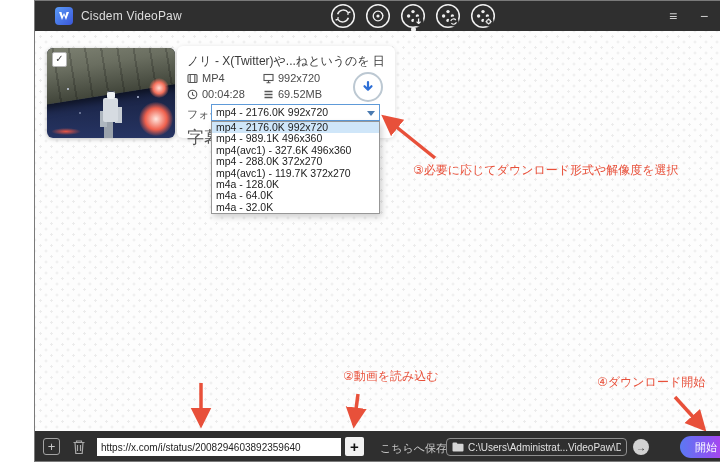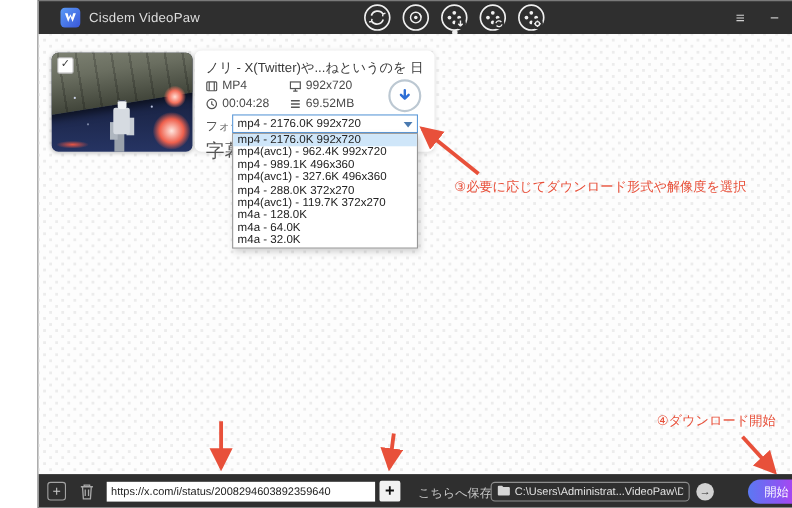--- a/index.html
+++ b/index.html
@@ -215,30 +215,30 @@
       <div class="fmt-label">フォー…</div>
       <div class="sub-label">字幕</div>
     </div>
 
     <div class="combo">
       <span>mp4 - 2176.0K 992x720</span>
       <span class="chev"></span>
     </div>
     <div class="dd-list">
         <div class="dd-item">mp4 - 2176.0K 992x720</div>
-        <div class="dd-item">mp4(avc1) - 962.4K 992x720</div>
         <div class="dd-item">mp4 - 989.1K 496x360</div>
         <div class="dd-item">mp4(avc1) - 327.6K 496x360</div>
         <div class="dd-item">mp4 - 288.0K 372x270</div>
         <div class="dd-item">mp4(avc1) - 119.7K 372x270</div>
         <div class="dd-item">m4a - 128.0K</div>
         <div class="dd-item">m4a - 64.0K</div>
         <div class="dd-item">m4a - 32.0K</div>
       </div>
 
+    <div class="ann a2">②動画を読み込む</div>
     <div class="ann a3">③必要に応じてダウンロード形式や解像度を選択</div>
     <div class="ann a4">④ダウンロード開始</div>
 
     <svg class="arrows">
       <defs>
         <marker id="ah" markerWidth="8" markerHeight="8" refX="5" refY="3" orient="auto">
           <path d="M0,0 L6,3 L0,6 z" fill="#e8503a"></path>
         </marker>
       </defs>
       <line x1="166" y1="352" x2="166" y2="394" stroke="#e8503a" stroke-width="3.5" marker-end="url(#ah)"></line>

